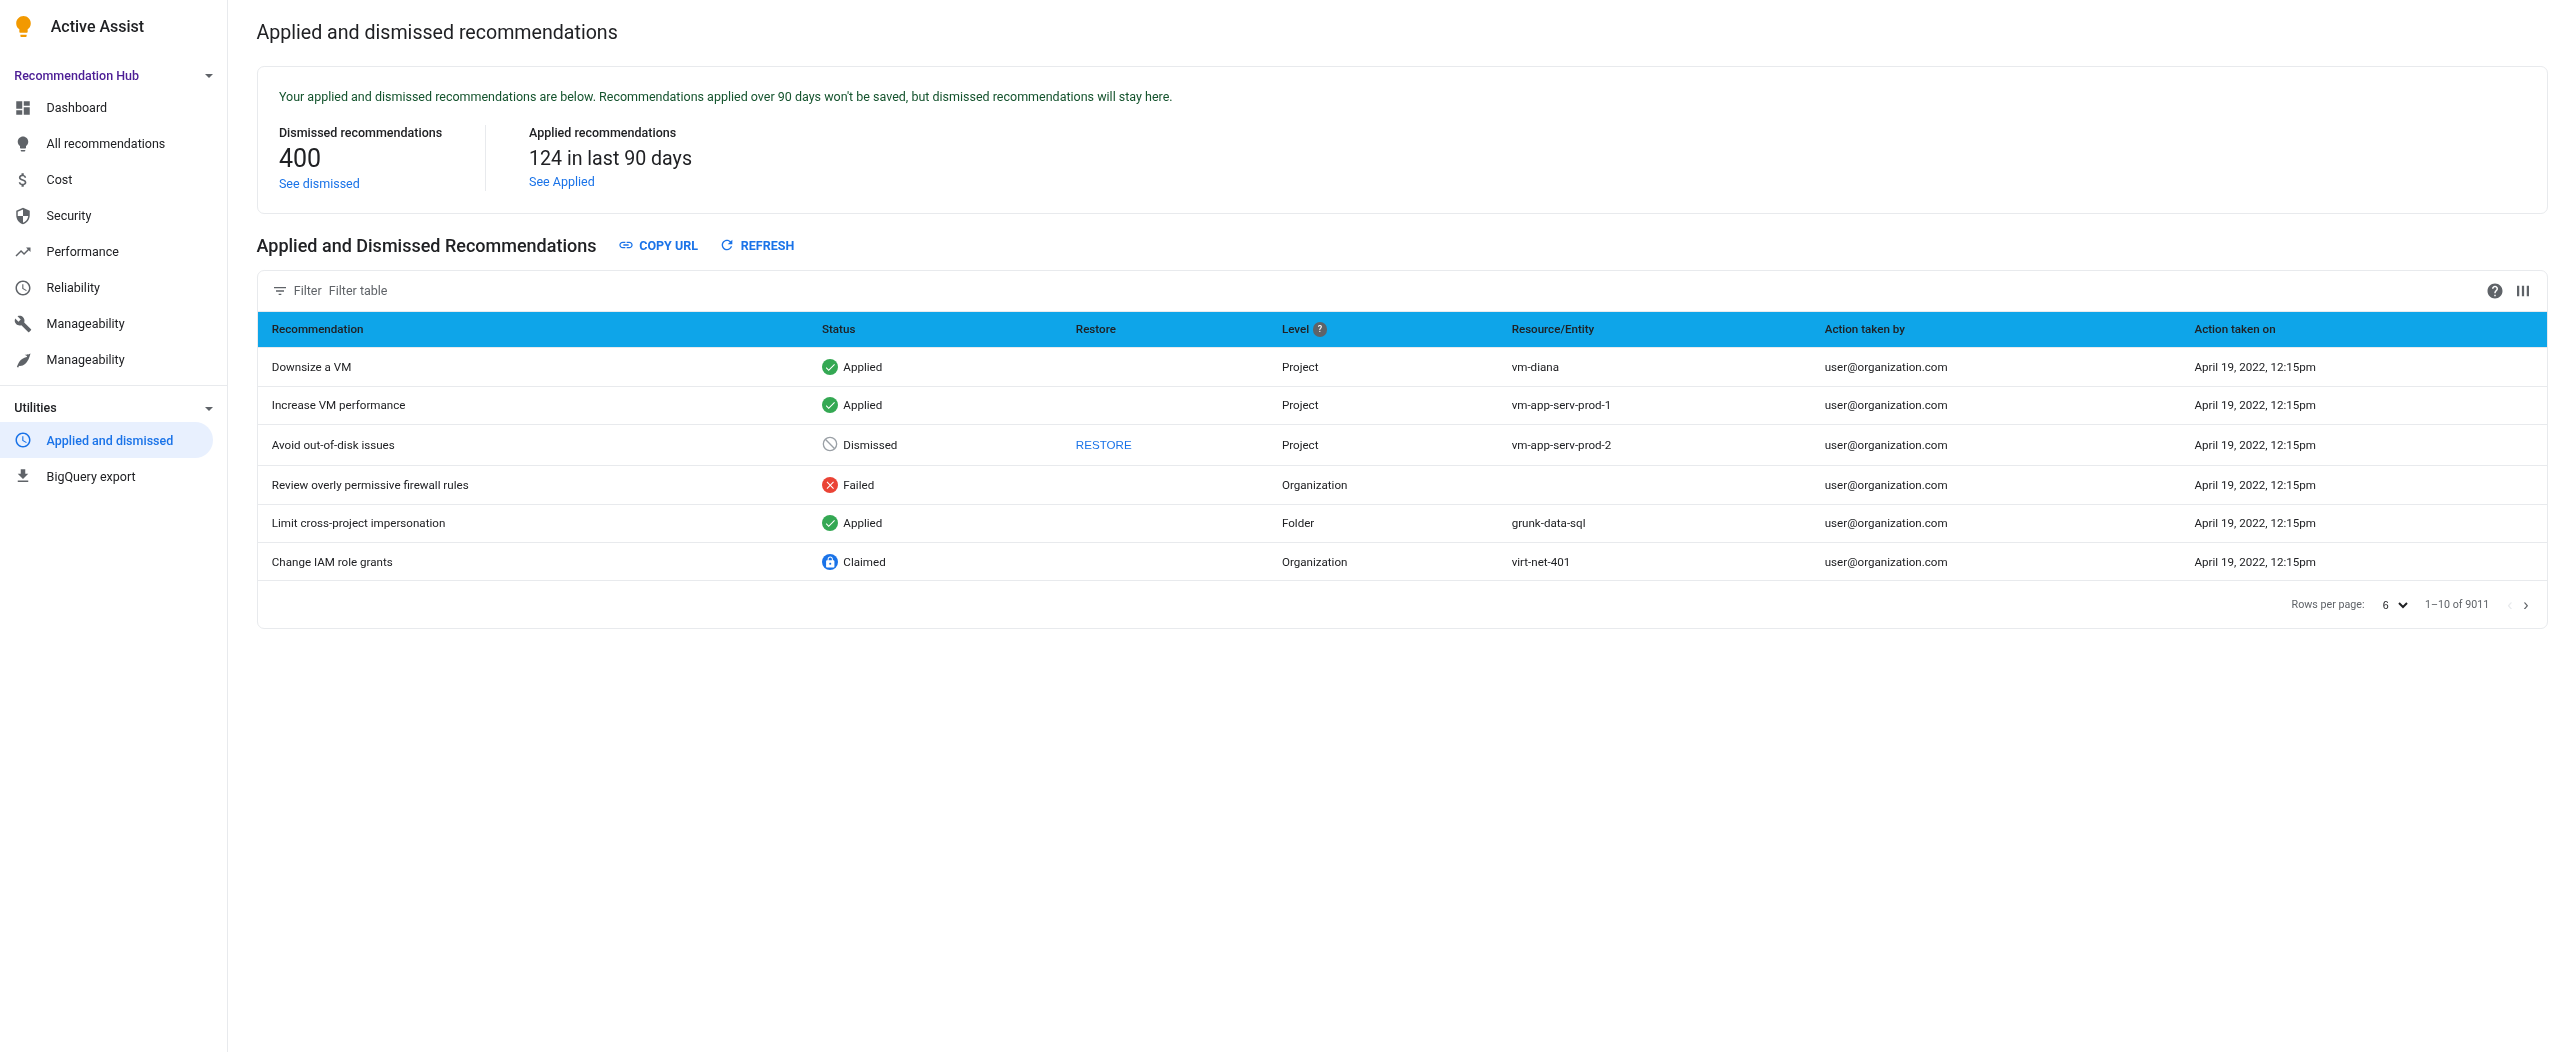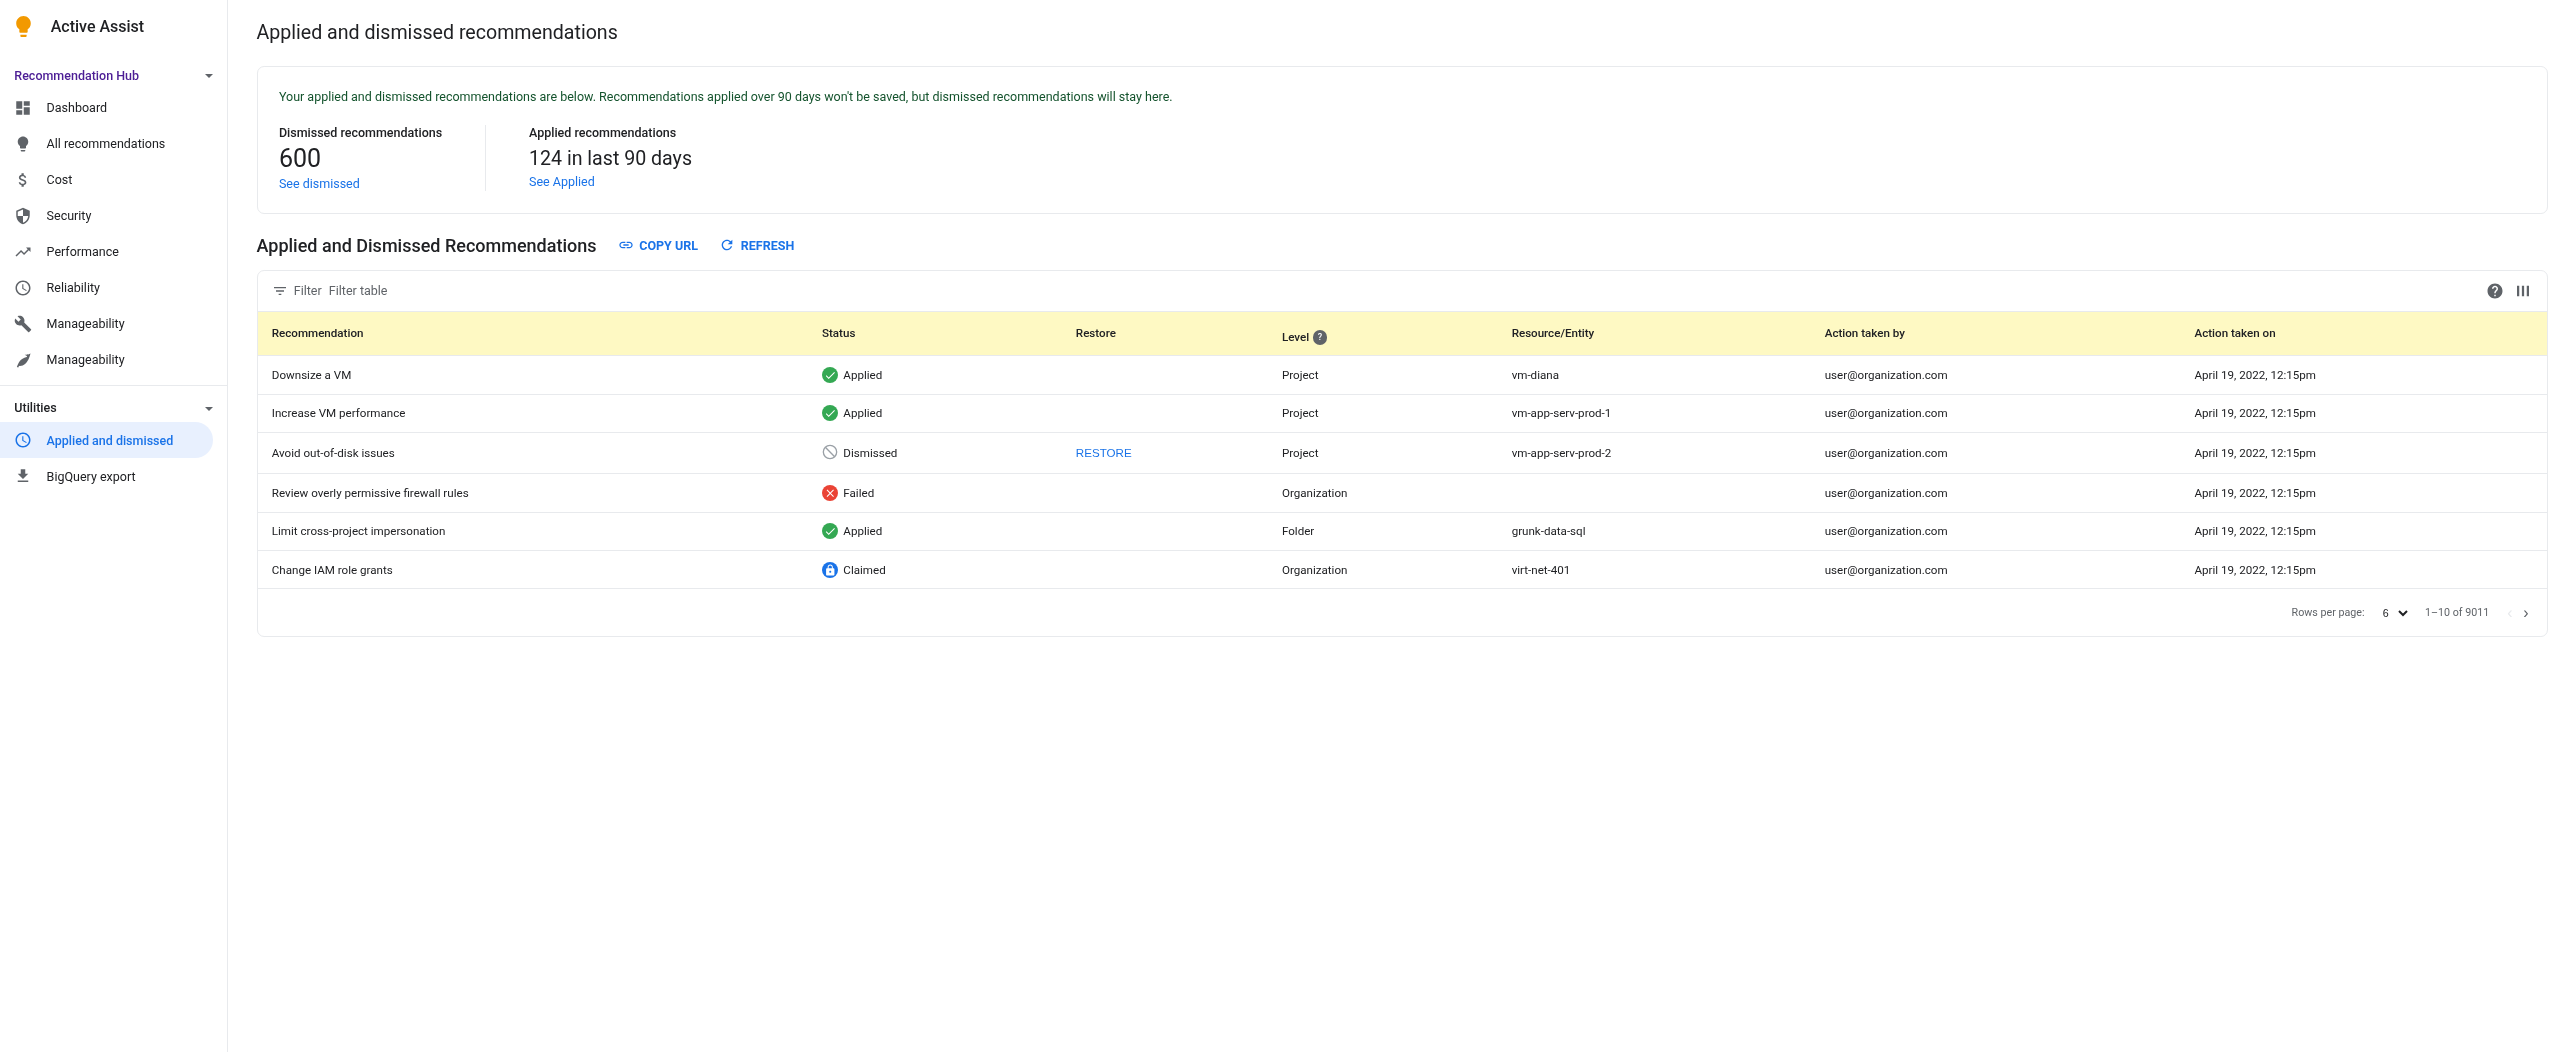--- a/index.html
+++ b/index.html
@@ -49,35 +49,35 @@
     
     .table-container { border: 0.9px solid #e8eaed; border-radius: 7.1px; overflow: hidden; }
     .table-toolbar { display: flex; align-items: center; padding: 10.7px 14.3px; border-bottom: 0.9px solid #e8eaed; justify-content: space-between; }
     .filter-area { display: flex; align-items: center; gap: 7.1px; }
     .filter-icon-wrap { display: flex; align-items: center; gap: 6px; color: #5f6368; font-size: 12.5px; cursor: pointer; }
     .filter-text { color: #5f6368; font-size: 12.5px; }
     .table-toolbar-actions { display: flex; align-items: center; gap: 10.7px; }
     .toolbar-icon { width: 18px; height: 18px; cursor: pointer; color: #5f6368; }
 
     table { width: 100%; border-collapse: collapse; }
-    thead tr { background: #fef9c3; }
+    thead tr { background: #0ea5e9; }
     th { padding: 10.7px 14.3px; text-align: left; font-size: 11.6px; font-weight: 500; color: #202124; border-bottom: 0.9px solid #e8eaed; white-space: nowrap; }
     td { padding: 10.7px 14.3px; font-size: 11.6px; color: #202124; border-bottom: 0.9px solid #e8eaed; }
     tr:last-child td { border-bottom: none; }
 
     .status-badge { display: flex; align-items: center; gap: 5.4px; font-size: 11.6px; }
     .status-dot { width: 16px; height: 16px; border-radius: 50%; display: flex; align-items: center; justify-content: center; flex-shrink: 0; }
     .status-dot.applied { background: #34a853; }
     .status-dot.failed { background: #ea4335; }
     .status-dot.claimed { background: #1a73e8; }
     .status-dot svg { fill: white; }
 
     .restore-btn { font-size: 11.6px; font-weight: 500; color: #1a73e8; cursor: pointer; background: none; border: none; }
 
-    .level-header { display: flex; align-items: center; gap: 3.6px; margin-top: 8px; }
+    .level-header { display: flex; align-items: center; gap: 3.6px; }
     .help-icon { width: 14.3px; height: 14.3px; border-radius: 50%; background: #5f6368; color: white; font-size: 9px; display: inline-flex; align-items: center; justify-content: center; cursor: pointer; }
 
     
     .pagination { display: flex; align-items: center; justify-content: flex-end; padding: 10.7px 14.3px; gap: 14.3px; border-top: 0.9px solid #e8eaed; }
     .pagination-label { font-size: 10.7px; color: #5f6368; }
     .pagination-rows { display: flex; align-items: center; gap: 3.6px; }
     .pagination-select { font-size: 10.7px; border: none; background: transparent; color: #202124; cursor: pointer; }
     .pagination-info { font-size: 10.7px; color: #5f6368; }
     .pagination-nav { display: flex; align-items: center; gap: 3.6px; }
     .pagination-nav button { background: none; border: none; cursor: pointer; padding: 3.6px; color: #5f6368; font-size: 16px; display: flex; align-items: center; }
@@ -207,21 +207,21 @@
 </nav>
 
 <main class="main">
   <h1 class="page-title">Applied and dismissed recommendations</h1>
 
   <div class="info-card">
     <p class="info-card-text">Your applied and dismissed recommendations are below. Recommendations applied over 90 days won't be saved, but dismissed recommendations will stay here.</p>
     <div class="info-card-stats">
       <div class="stat-block">
         <span class="stat-label">Dismissed recommendations</span>
-        <span class="stat-value">600</span>
+        <span class="stat-value">400</span>
         <a class="stat-link">See dismissed</a>
       </div>
       <div class="stat-divider"></div>
       <div class="stat-block">
         <span class="stat-label">Applied recommendations</span>
         <span class="stat-value" style="font-size:19.6px;padding-top:3.6px;">124 in last 90 days</span>
         <a class="stat-link">See Applied</a>
       </div>
     </div>
   </div>

